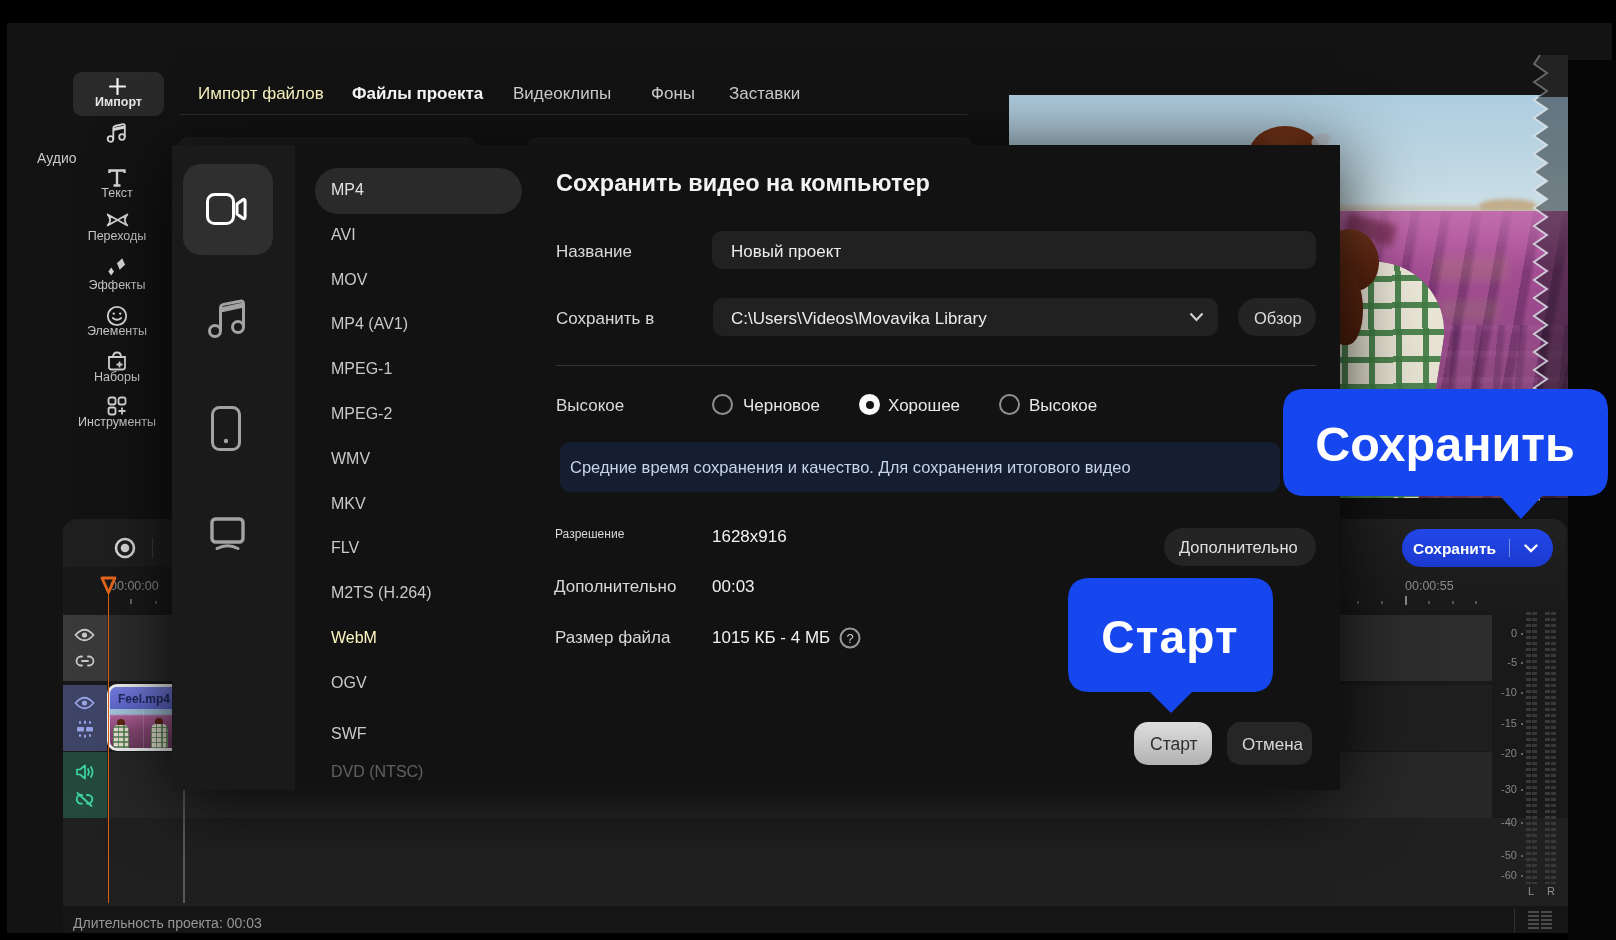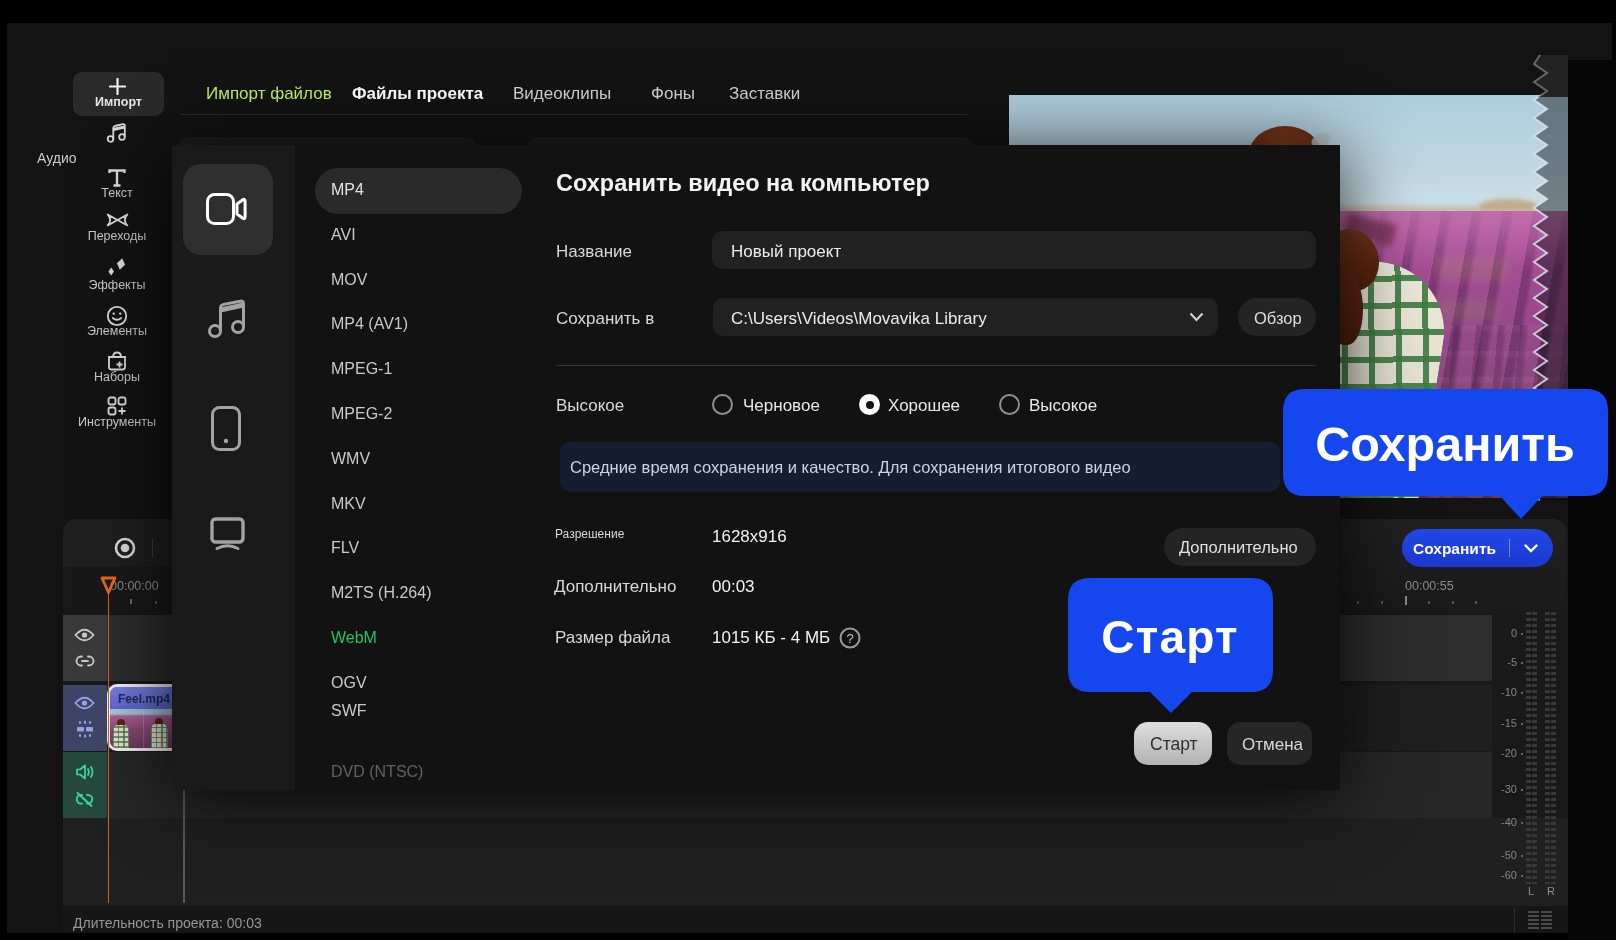--- a/index.html
+++ b/index.html
@@ -56,21 +56,21 @@
       <div class="txt" style="left:37px;top:369.5px;width:160px;text-align:center;font-size:12.5px;color:#c9c9c9;">Наборы</div>
       <div class="abs" style="left:96px;top:395.4px;width:42px;text-align:center;"><svg width="22" height="22" viewBox="0 0 22 22">
           <rect x="2.5" y="2.5" width="7" height="7" rx="2" fill="none" stroke="#d8d8d8" stroke-width="1.8"></rect>
           <rect x="12.5" y="2.5" width="7" height="7" rx="2" fill="none" stroke="#d8d8d8" stroke-width="1.8"></rect>
           <rect x="2.5" y="12.5" width="7" height="7" rx="2" fill="none" stroke="#d8d8d8" stroke-width="1.8"></rect>
           <path d="M16 12.5 v7 M12.5 16 h7" stroke="#d8d8d8" stroke-width="1.8"></path>
         </svg></div>
       <div class="txt" style="left:37px;top:415px;width:160px;text-align:center;font-size:12.5px;color:#c9c9c9;">Инструменты</div>
     </div>
 
-  <div class="txt" style="left:198px;top:84px;font-size:17px;color:#bef264;margin-left:8px;">Импорт файлов</div>
+  <div class="txt" style="left:198px;top:84px;font-size:17px;color:#fef9c3;">Импорт файлов</div>
   <div class="txt" style="left:352px;top:84px;font-size:17px;color:#ffffff;font-weight:bold;">Файлы проекта</div>
   <div class="txt" style="left:513px;top:84px;font-size:17px;color:#d2d2d2;">Видеоклипы</div>
   <div class="txt" style="left:651px;top:84px;font-size:17px;color:#d2d2d2;">Фоны</div>
   <div class="txt" style="left:729px;top:84px;font-size:17px;color:#d2d2d2;">Заставки</div>
   <div class="abs" style="left:180px;top:114px;width:787px;height:1px;background:#2d2d2d;"></div>
 
   <div class="abs" style="left:178px;top:137px;width:298px;height:30px;background:#1e1e1e;border-radius:10px;"></div>
   <div class="abs" style="left:527px;top:137px;width:446px;height:30px;background:#1e1e1e;border-radius:10px;"></div>
 
   <div class="abs" id="photo" style="left:1009px;top:95px;width:559px;height:403px;overflow:hidden;">
@@ -265,23 +265,23 @@
         <div class="txt" style="left:159px;top:36px;font-size:16px;color:#e2e2e2;">MP4</div>
         <div class="txt" style="left:159px;top:80.8px;font-size:16px;color:#c9c9c9;">AVI</div>
         <div class="txt" style="left:159px;top:125.6px;font-size:16px;color:#c9c9c9;">MOV</div>
         <div class="txt" style="left:159px;top:170.39999999999998px;font-size:16px;color:#c9c9c9;">MP4 (AV1)</div>
         <div class="txt" style="left:159px;top:215.2px;font-size:16px;color:#c9c9c9;">MPEG-1</div>
         <div class="txt" style="left:159px;top:260px;font-size:16px;color:#c9c9c9;">MPEG-2</div>
         <div class="txt" style="left:159px;top:304.79999999999995px;font-size:16px;color:#c9c9c9;">WMV</div>
         <div class="txt" style="left:159px;top:349.59999999999997px;font-size:16px;color:#c9c9c9;">MKV</div>
         <div class="txt" style="left:159px;top:394.4px;font-size:16px;color:#c9c9c9;">FLV</div>
         <div class="txt" style="left:159px;top:439.2px;font-size:16px;color:#c9c9c9;">M2TS (H.264)</div>
-        <div class="txt" style="left:159px;top:484px;font-size:16px;color:#22c55e;">WebM</div>
+        <div class="txt" style="left:159px;top:484px;font-size:16px;color:#fef9c3;">WebM</div>
         <div class="txt" style="left:159px;top:528.8px;font-size:16px;color:#c9c9c9;">OGV</div>
-        <div class="txt" style="left:159px;top:557px;font-size:16px;color:#c9c9c9;">SWF</div>
+        <div class="txt" style="left:159px;top:580px;font-size:16px;color:#c9c9c9;">SWF</div>
         <div class="txt" style="left:159px;top:618.4px;font-size:16px;color:#c9c9c9;opacity:.42;">DVD (NTSC)</div>
       </div>
 
     <div class="txt" style="left:384px;top:25px;font-size:23.5px;font-weight:bold;color:#f3f3f3;">Сохранить видео на компьютер</div>
 
     <div class="txt" style="left:384px;top:97px;font-size:17px;color:#d8d8d8;">Название</div>
     <div class="abs" style="left:540px;top:86px;width:604px;height:38px;background:#212121;border-radius:10px;"></div>
     <div class="txt" style="left:559px;top:97px;font-size:17px;color:#ececec;">Новый проект</div>
 
     <div class="txt" style="left:384px;top:164px;font-size:17px;color:#d8d8d8;">Сохранить в</div>

